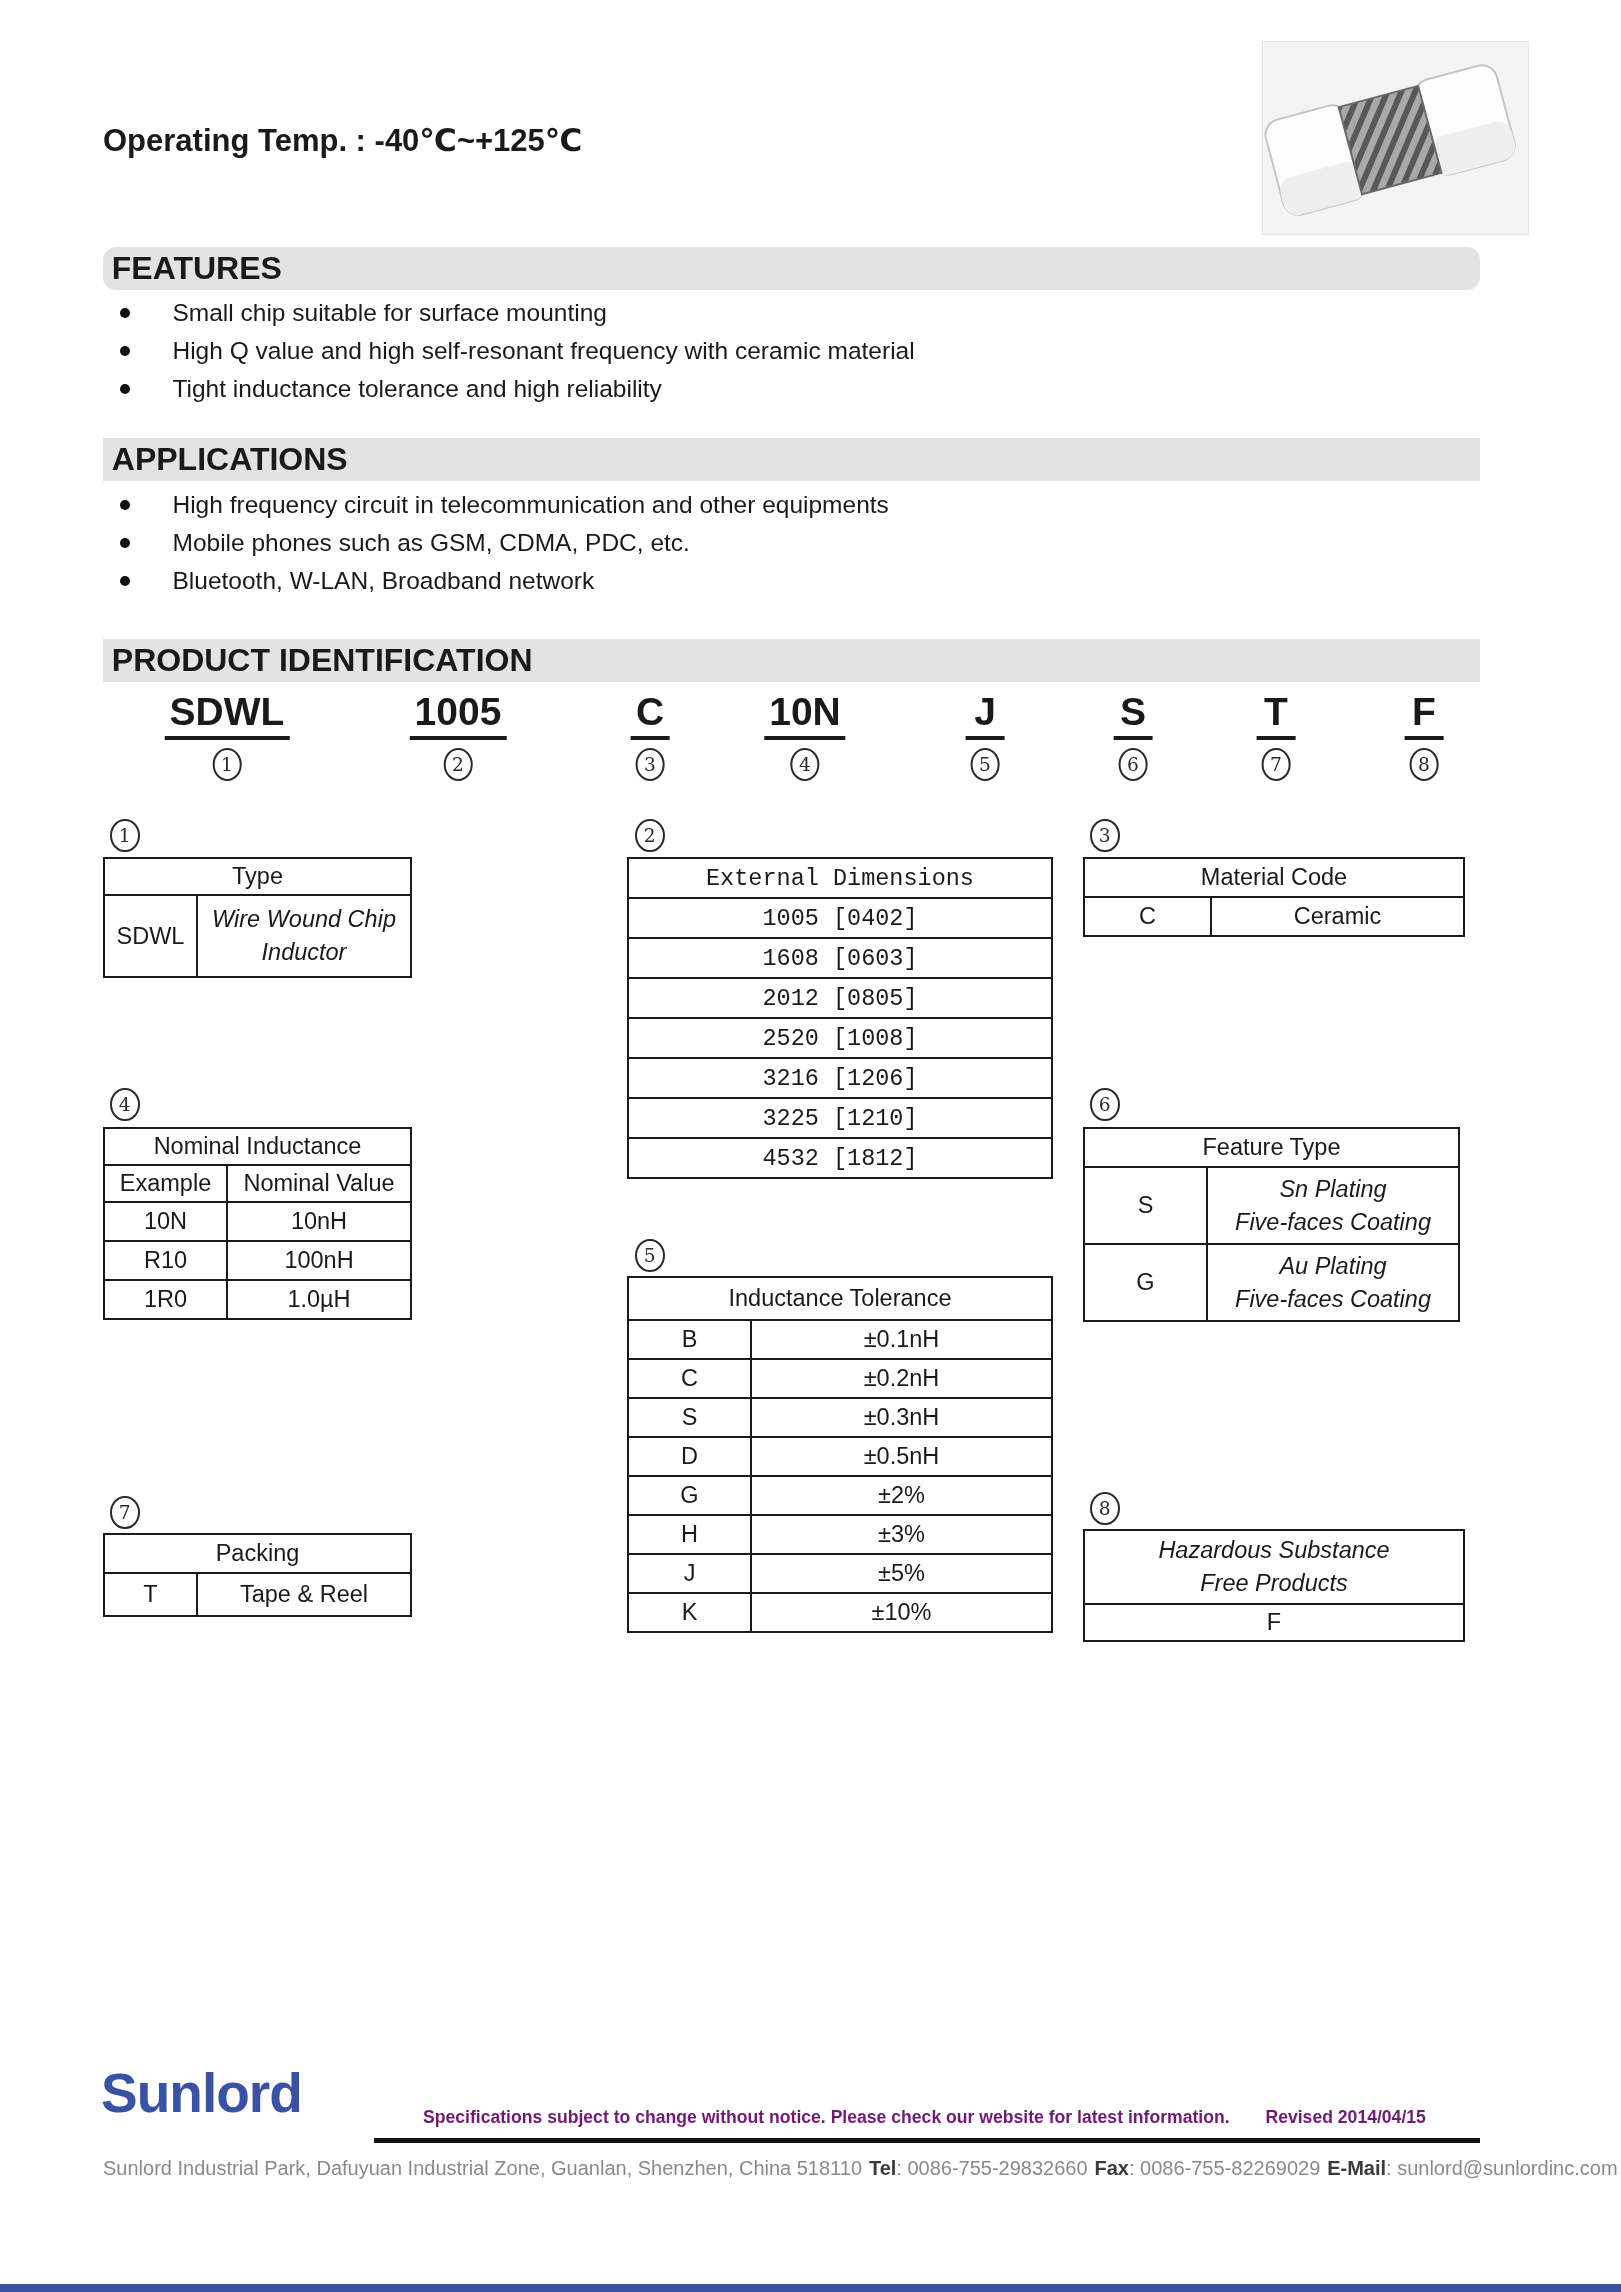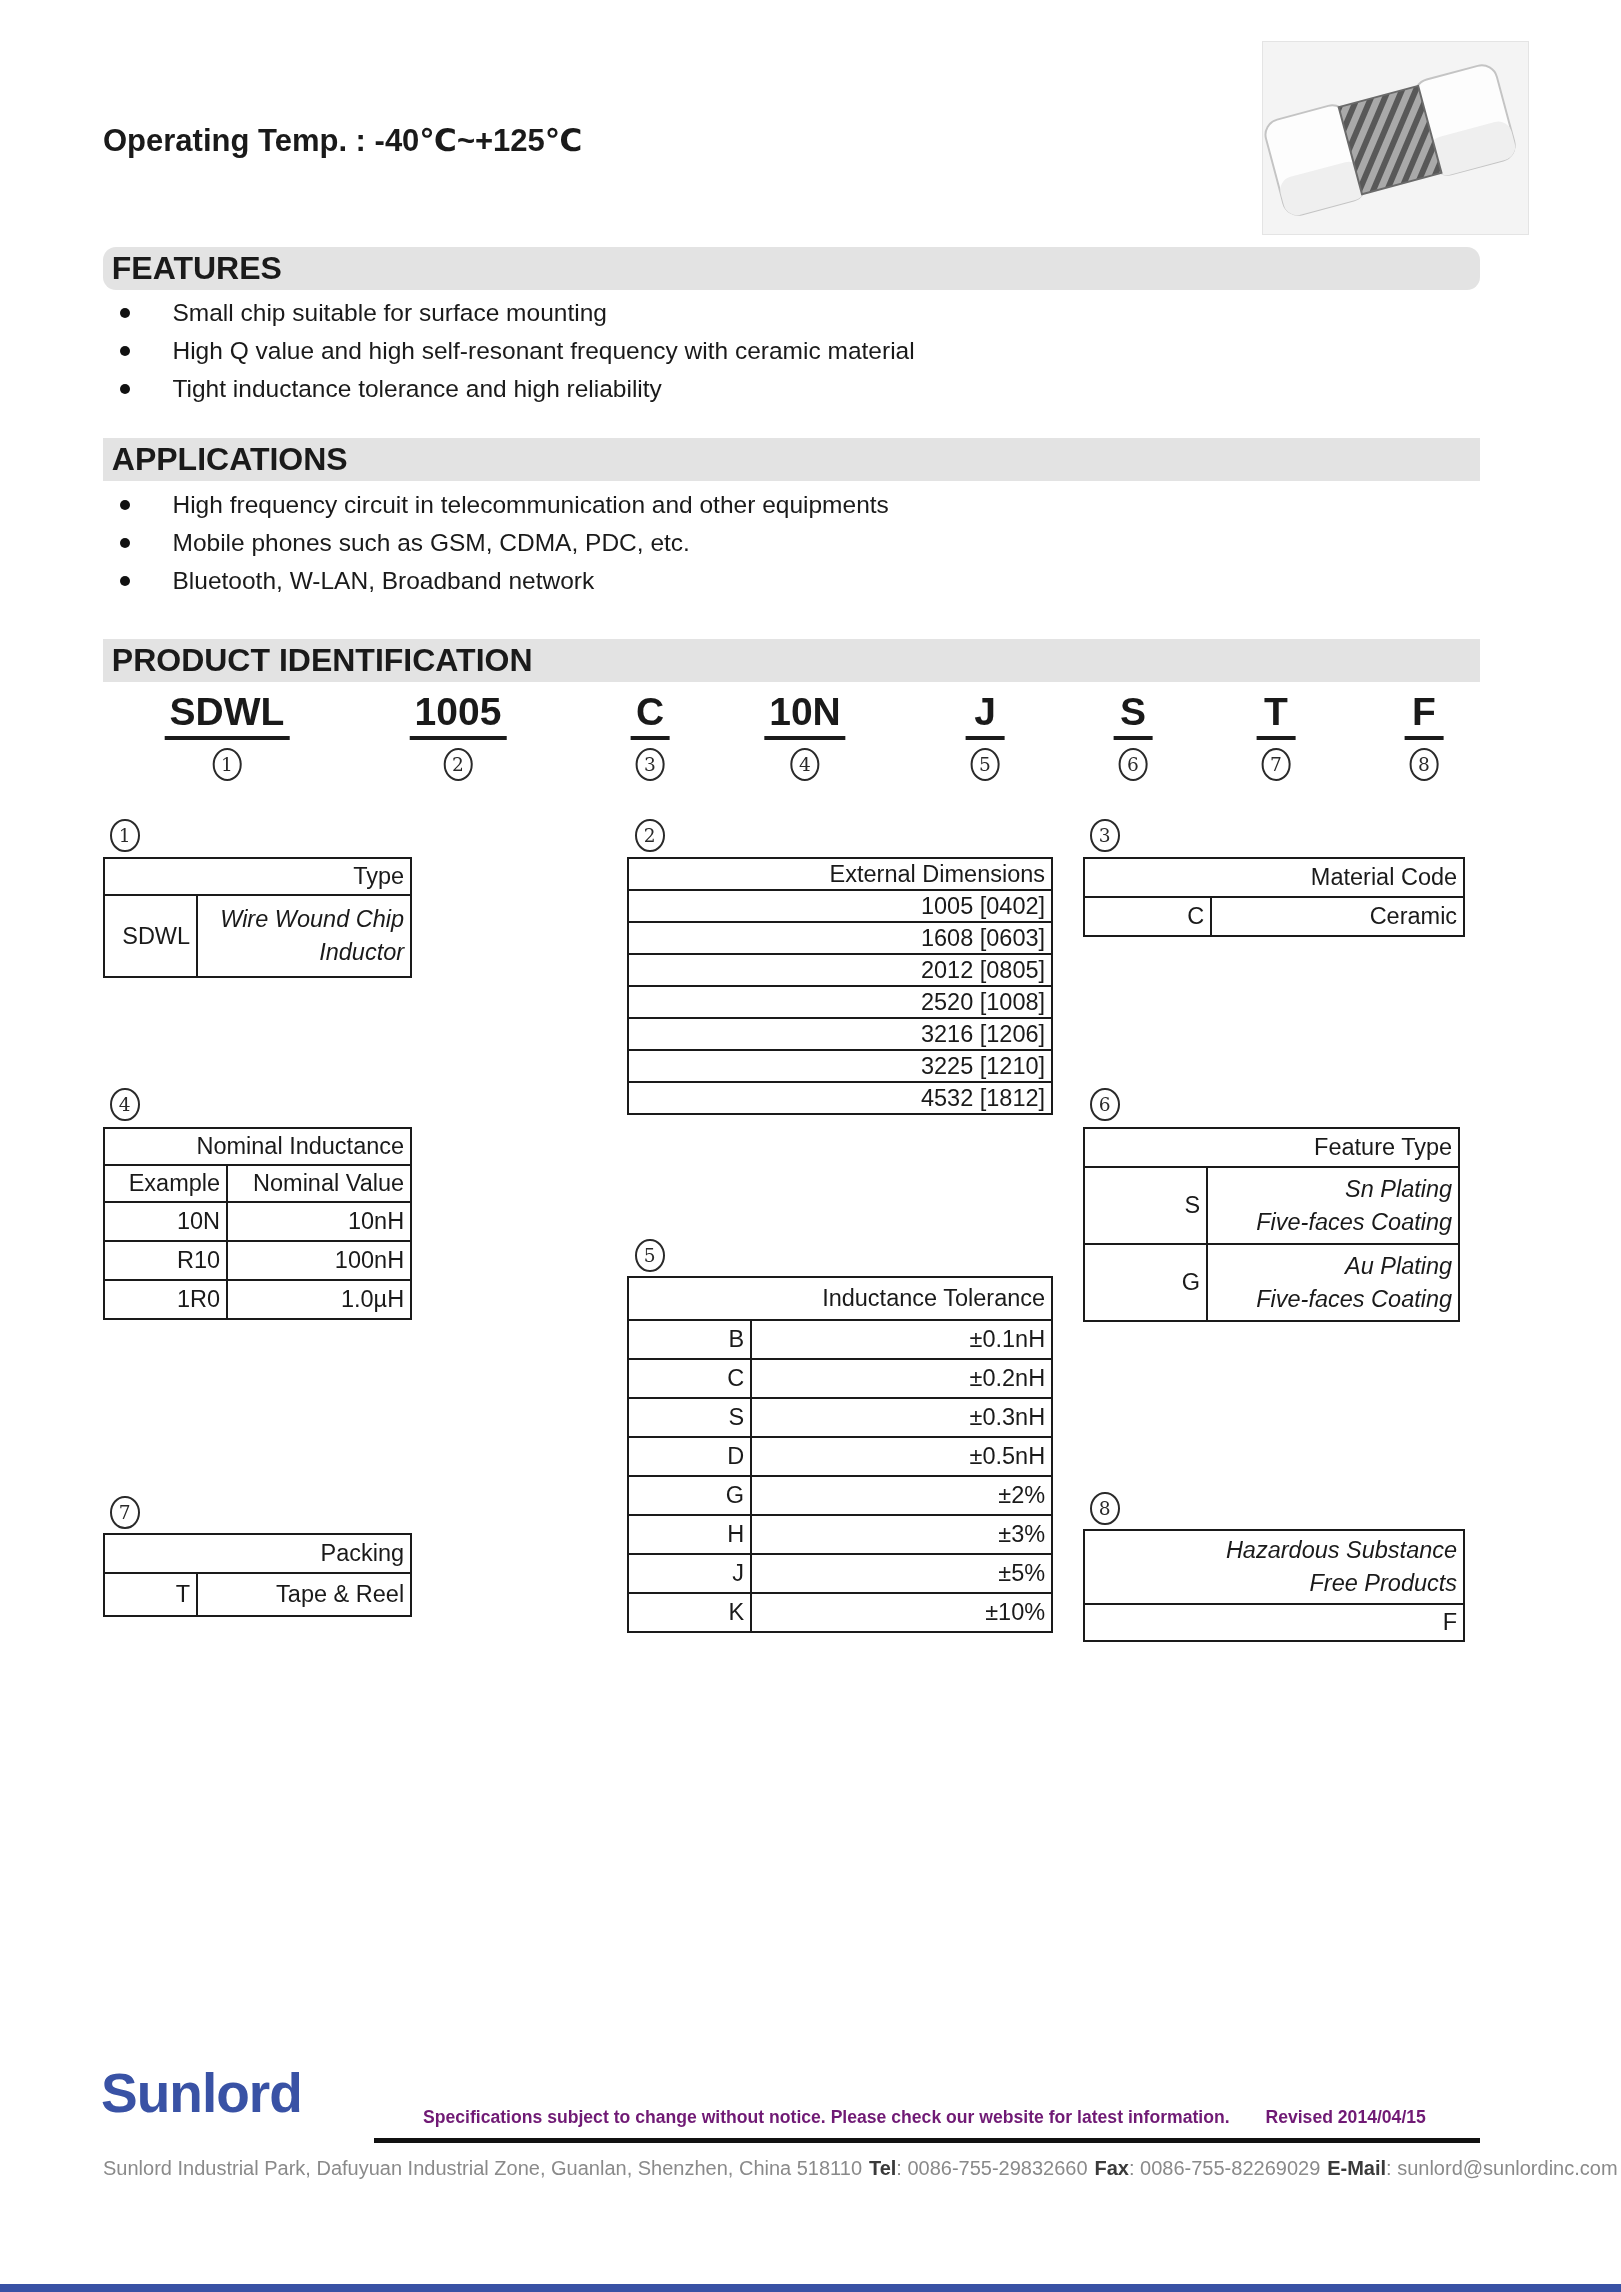--- a/index.html
+++ b/index.html
@@ -21,22 +21,22 @@
   .partrow{position:absolute;left:103px;top:692px;width:1377px;height:102px;}
   .pseg{position:absolute;top:0;transform:translateX(-50%);text-align:center;}
   .pcode{display:inline-block;min-width:29px;font-size:39px;font-weight:bold;line-height:1.05;
     border-bottom:4.9px solid #1a1a1a;padding:0 4.9px 2.9px;}
   .circ{display:inline-block;width:25.5px;height:29px;border:2px solid #2a2a2a;border-radius:50%;
     font-family:"DejaVu Serif","Liberation Serif",serif;font-size:18.6px;line-height:29px;text-align:center;color:#2a2a2a;}
   .pseg .circ{margin-top:7.8px;}
   .tmark{position:absolute;}
 
   .dtable{position:absolute;border-collapse:collapse;border:2.9px solid #1a1a1a;background:#fff;table-layout:fixed;}
-  .dtable th,.dtable td{border:2px solid #1a1a1a;font-weight:normal;font-size:23.5px;text-align:right;padding:0 5.9px;overflow:hidden;margin-left:8px;}
-  tr.h38{height:37px;} tr.h40{height:39px;} tr.h41{height:32px;} tr.h44{height:43px;}
+  .dtable th,.dtable td{border:2px solid #1a1a1a;font-weight:normal;font-size:23.5px;text-align:center;padding:0 5.9px;overflow:hidden;margin-left:8px;}
+  tr.h38{height:37px;} tr.h40{height:39px;} tr.h41{height:40px;font-family:Liberation Mono, monospace;} tr.h44{height:43px;}
   tr.h76{height:74px;} tr.h79{height:77px;} tr.h84{height:82px;}
   .two-line div{line-height:33px;font-style:italic;}
 
   .logo{position:absolute;left:101px;top:2061px;font-size:55px;font-weight:bold;color:#3952a5;letter-spacing:-1px;white-space:nowrap;}
   .specline{position:absolute;left:423px;top:2107px;font-size:17.6px;font-weight:bold;color:#701a75;white-space:nowrap;}
   .specline .rev{margin-left:31px;}
   .fdivider{position:absolute;left:374px;top:2138px;width:1106px;height:4.9px;background:#111;}
   .address{position:absolute;left:103px;top:2157px;width:1377px;text-align:right;font-size:20px;color:#8a8a8a;white-space:nowrap;}
   .address b{color:#3a3a3a;font-weight:bold;margin-left:6.9px;}
   .bottombar{position:absolute;left:0;top:2284px;width:1621px;height:8.8px;background:#3952a5;}

